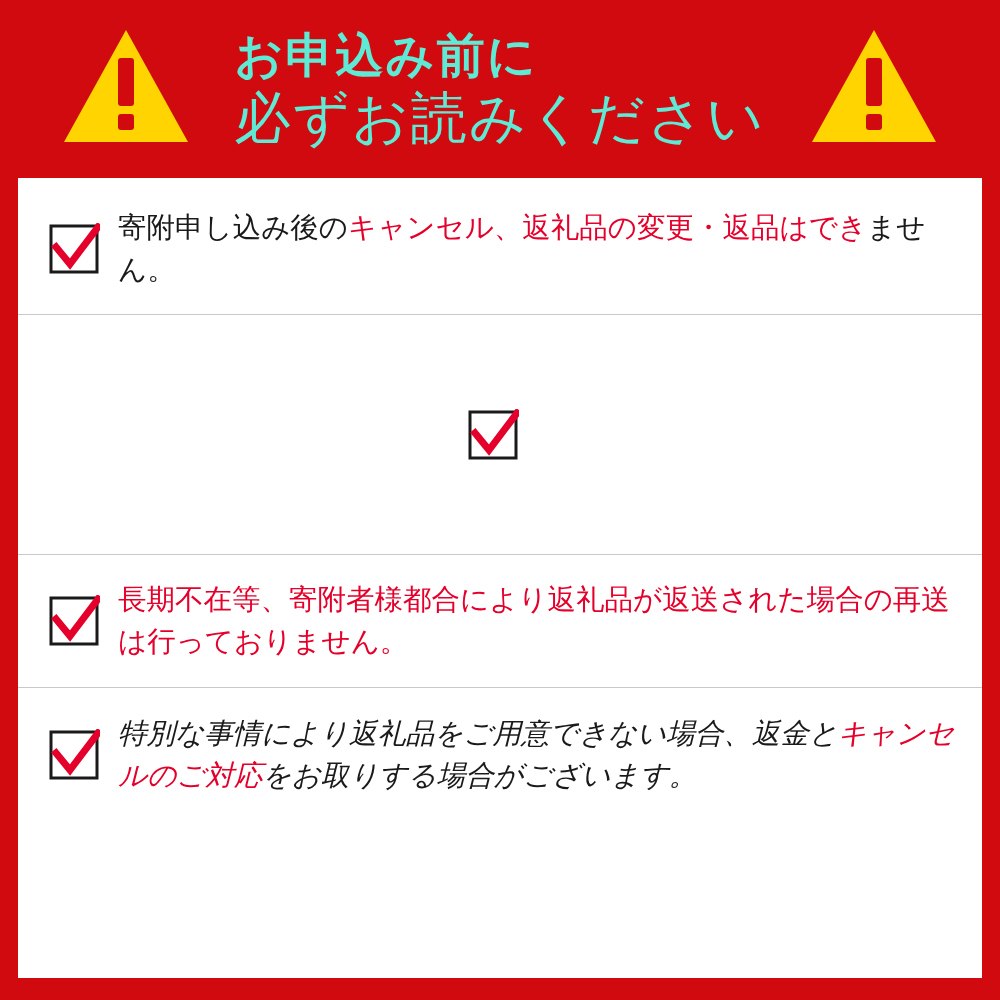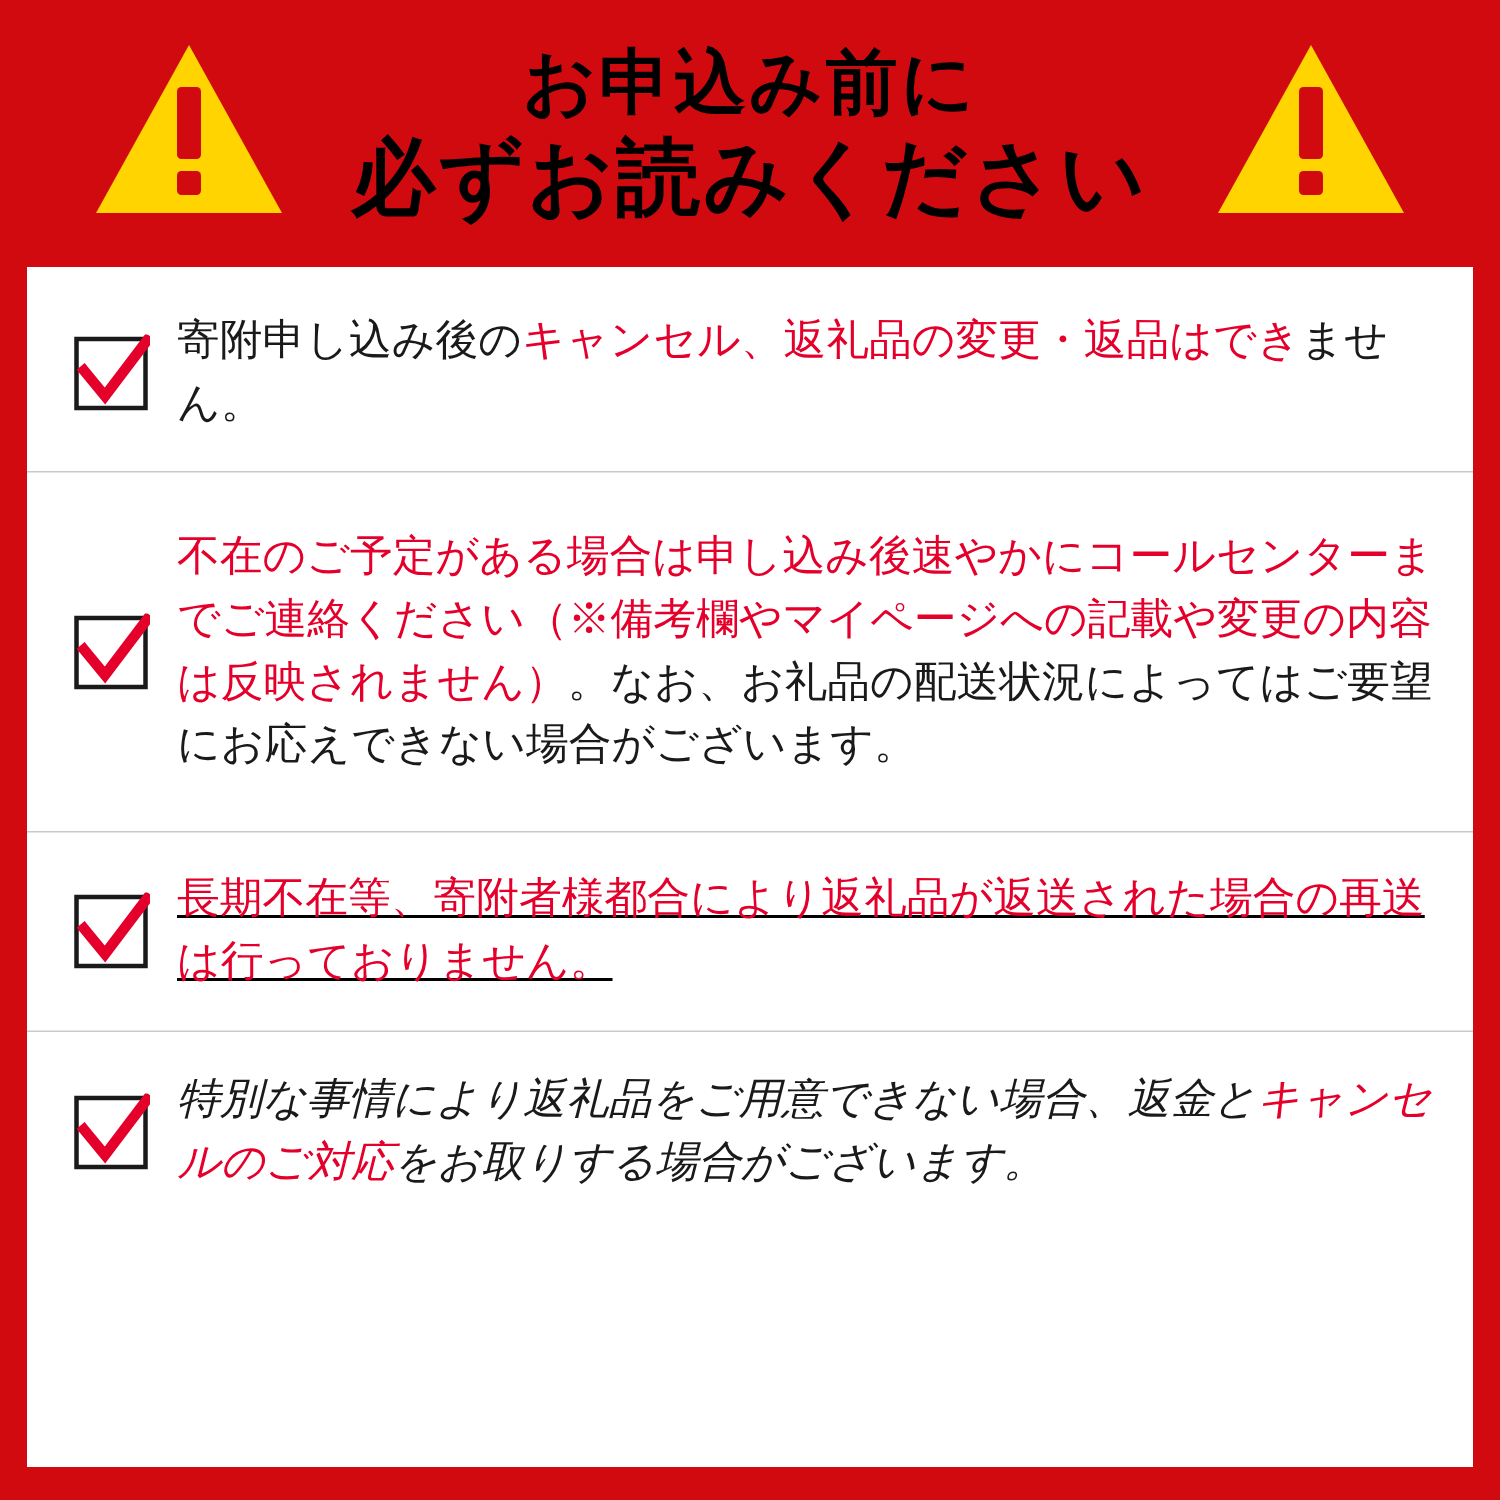--- a/index.html
+++ b/index.html
@@ -33,34 +33,34 @@
     position: absolute;
     top: 28px;
     width: 128px;
     height: 116px;
   }
   .warn-icon.left  { left: 62px; }
   .warn-icon.right { right: 62px; }
   .warn-icon svg { display: block; width: 100%; height: 100%; }
 
   .header-text {
-    text-align: center;
-    color: #000000;
+    text-align: left;
+    color: #5eead4;
     line-height: 1.08;
     padding: 0 200px;
   }
   .header-line1 {
     font-size: 48px;
     font-weight: bold;
     letter-spacing: 2px;
     display: block;
   }
   .header-line2 {
     font-size: 56px;
-    font-weight: bold;
+    font-weight: normal;
     letter-spacing: 2px;
     display: block;
     margin-top: 6px;
   }
 
   
   .panel {
     position: absolute;
     left: 18px;
     top: 178px;
@@ -77,21 +77,21 @@
     box-sizing: border-box;
     padding: 0 26px 0 30px;
     border-bottom: 1px solid #c9c9c9;
     justify-content: center;
   }
   .row:last-child { border-bottom: none; }
 
   .row-1 { height: 131px; }
   .row-2 { height: 133px; }
   .row-3 { height: 240px; }
-  .row-4 { height: 133px; text-decoration: underline; }
+  .row-4 { height: 133px; }
   .row-5 { height: 133px; font-style: italic; }
 
   .check {
     flex: 0 0 auto;
     width: 52px;
     height: 52px;
     margin-right: 18px;
     position: relative;
   }
   .check svg { display: block; width: 52px; height: 52px; }
@@ -149,23 +149,20 @@
     </div>
 
 
     <div class="row row-3">
       <div class="check">
         <svg viewBox="0 0 52 52" xmlns="http://www.w3.org/2000/svg">
           <rect x="3" y="3" width="46" height="46" fill="#ffffff" stroke="#1a1a1a" stroke-width="3"></rect>
           <path d="M8 24 L22 41 L50 4" fill="none" stroke="#e4002b" stroke-width="7" stroke-linecap="square"></path>
         </svg>
       </div>
-      <div class="text">
-        <span class="r">不在のご予定がある場合は申し込み後速やかにコールセンターまでご連絡ください（※備考欄やマイページへの記載や変更の内容は反映されません）</span><span class="k">。なお、お礼品の配送状況によってはご要望にお応えできない場合がございます。</span>
-      </div>
     </div>
 
     <div class="row row-4">
       <div class="check">
         <svg viewBox="0 0 52 52" xmlns="http://www.w3.org/2000/svg">
           <rect x="3" y="3" width="46" height="46" fill="#ffffff" stroke="#1a1a1a" stroke-width="3"></rect>
           <path d="M8 24 L22 41 L50 4" fill="none" stroke="#e4002b" stroke-width="7" stroke-linecap="square"></path>
         </svg>
       </div>
       <div class="text">

